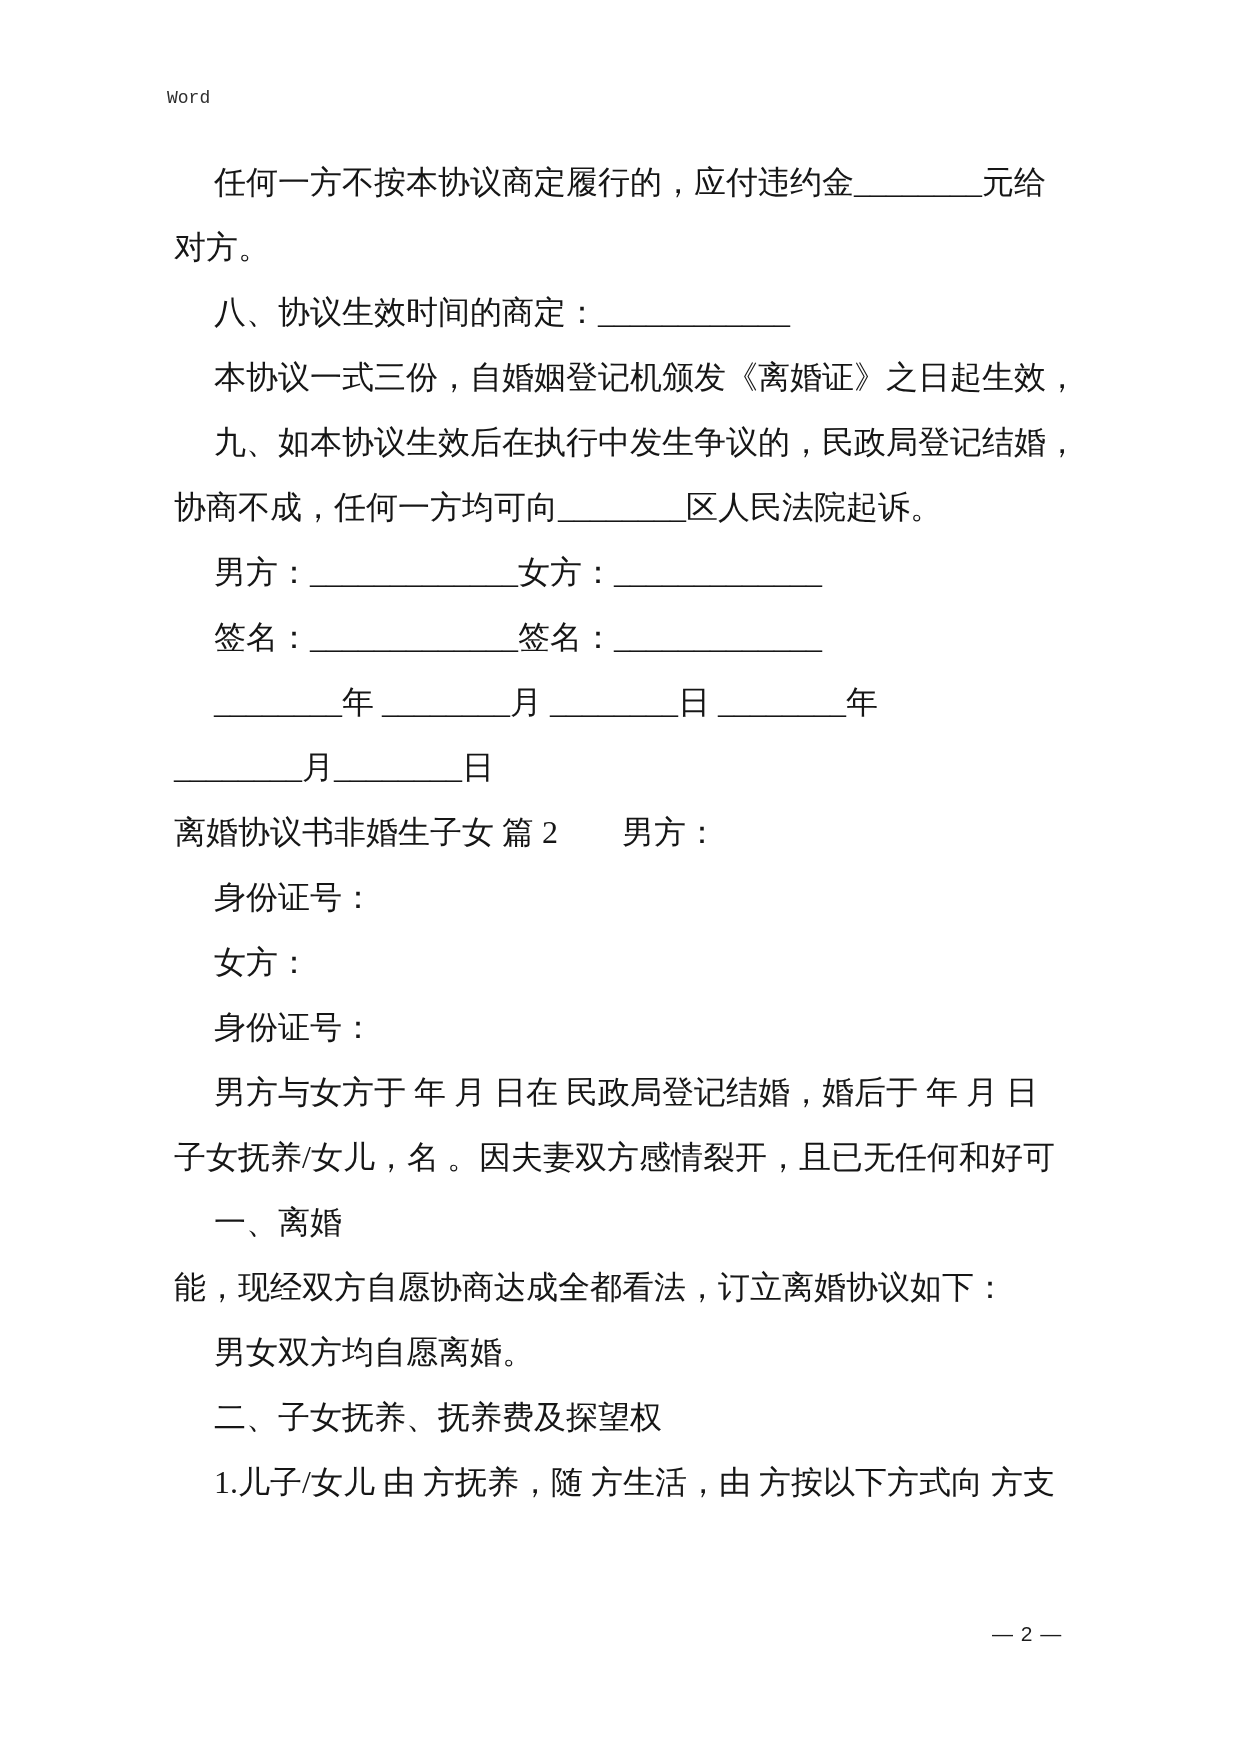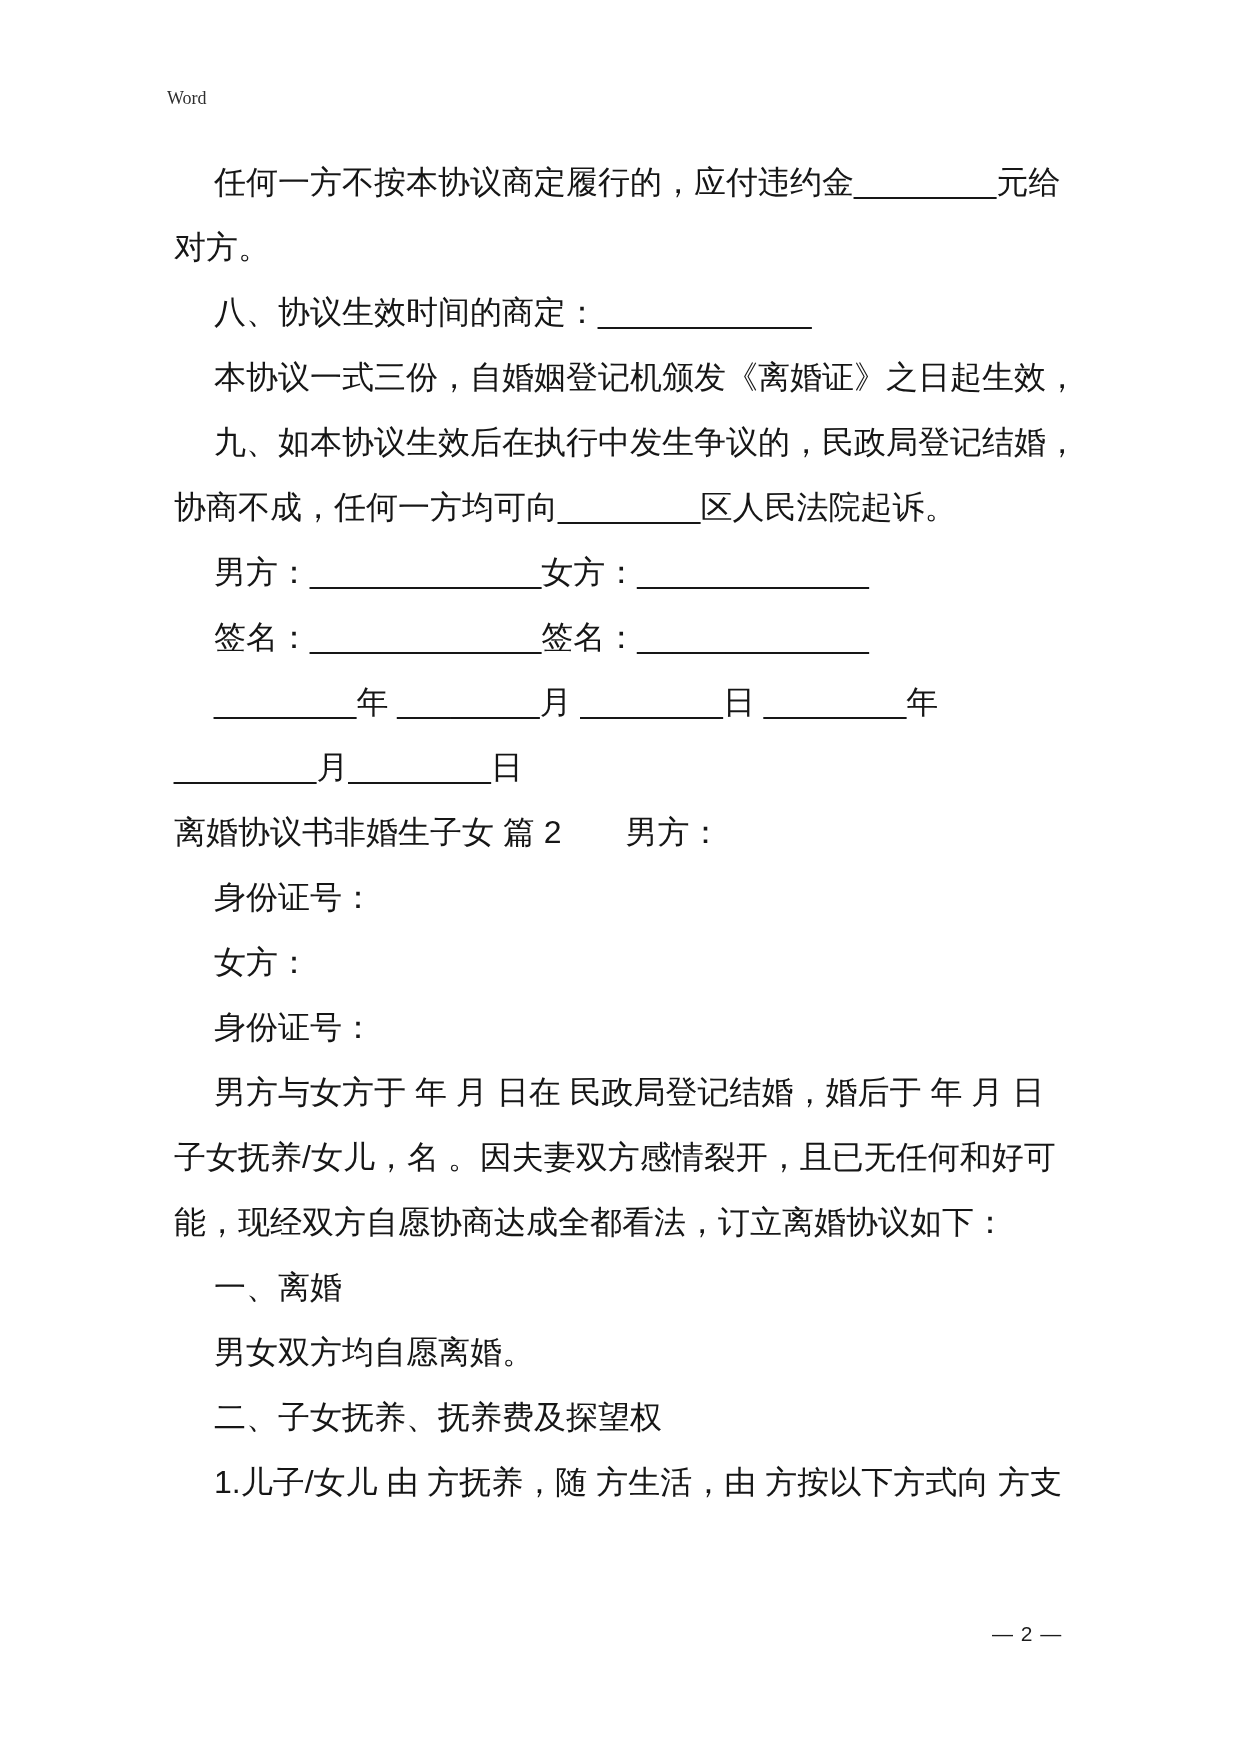--- a/index.html
+++ b/index.html
@@ -13,37 +13,37 @@
     position: relative;
     width: 1240px;
     height: 1753px;
     background: #ffffff;
     overflow: hidden;
   }
   .word-label {
     position: absolute;
     left: 167px;
     top: 88px;
-    font-family: Liberation Serif, serif;
+    font-family: Liberation Mono, monospace;
     font-size: 18px;
     color: #2e2e2e;
   }
   .doc-body {
     position: absolute;
     left: 174px;
     top: 150px;
     width: 920px;
     color: #161616;
   }
   .line {
     height: 65px;
     line-height: 65px;
     font-size: 32px;
     white-space: nowrap;
-    font-family: Liberation Sans, sans-serif;
+    font-family: Liberation Serif, serif;
   }
   .line.indent { padding-left: 40px; }
   .page-number {
     position: absolute;
     left: 992px;
     top: 1622px;
     font-family: "Liberation Sans", "DejaVu Sans", sans-serif;
     font-size: 21px;
     color: #1c1c1c;
     letter-spacing: 1px;
@@ -66,22 +66,22 @@
     <div class="line indent">男方：_____________女方：_____________</div>
     <div class="line indent">签名：_____________签名：_____________</div>
     <div class="line indent">________年 ________月 ________日 ________年</div>
     <div class="line">________月________日</div>
     <div class="line">离婚协议书非婚生子女 篇 2　　男方：</div>
     <div class="line indent">身份证号：</div>
     <div class="line indent">女方：</div>
     <div class="line indent">身份证号：</div>
     <div class="line indent">男方与女方于 年 月 日在 民政局登记结婚，婚后于 年 月 日</div>
     <div class="line">子女抚养/女儿，名 。因夫妻双方感情裂开，且已无任何和好可</div>
+    <div class="line indent">一、离婚</div>
     <div class="line">能，现经双方自愿协商达成全都看法，订立离婚协议如下：</div>
-    <div class="line indent">一、离婚</div>
     <div class="line indent">男女双方均自愿离婚。</div>
     <div class="line indent">二、子女抚养、抚养费及探望权</div>
     <div class="line indent">1.儿子/女儿 由 方抚养，随 方生活，由 方按以下方式向 方支</div>
   </div>
 
   <div class="page-number">— 2 —</div>
 
 </div>
 
 </body></html>

